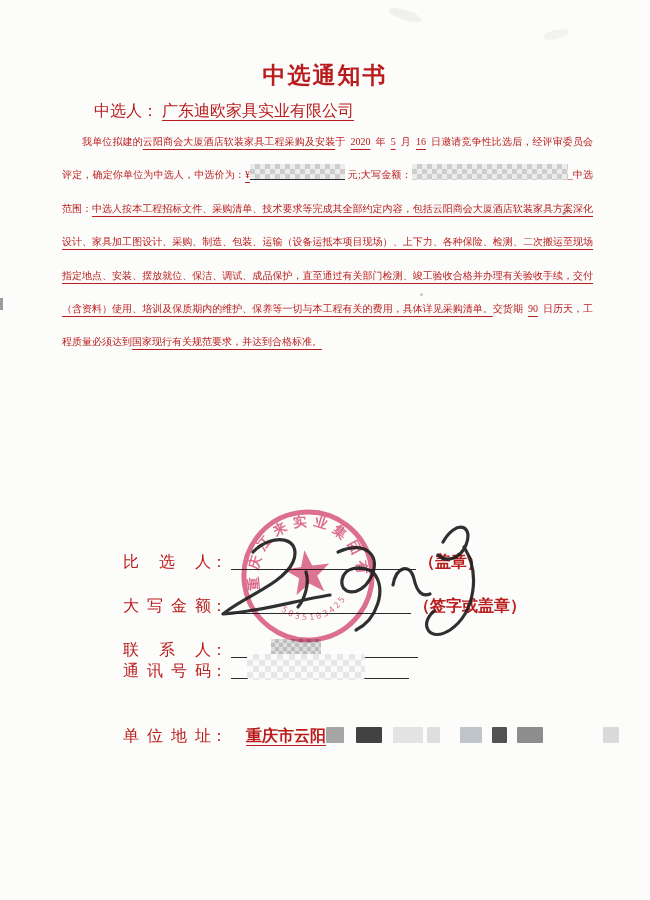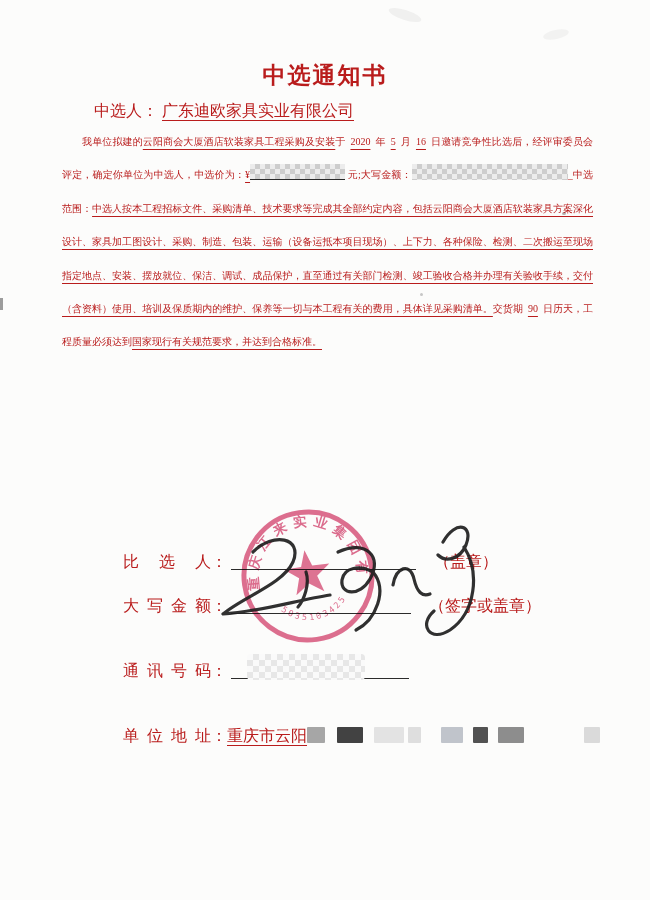--- a/index.html
+++ b/index.html
@@ -50,41 +50,41 @@
 
   
   .sig-row{position:absolute;left:123px;font-size:16px;height:20px;white-space:nowrap;z-index:1;}
   .r1{top:552px;} .r2{top:596px;} .r3{top:640px;} .r4{top:661px;} .r5{top:726px;} .r6{top:768px;}
   .lbl{display:inline-block;width:88px;text-align:justify;text-align-last:justify;}
   .field-line{
     display:inline-block;position:relative;height:17px;vertical-align:-3px;
     border-bottom:1.2px solid #2b2b2b;margin-left:4px;
   }
   .w185{width:185px;} .w180{width:180px;} .w187{width:187px;} .w178{width:178px;}
-  .suffix{margin-left:18px;}
+  .suffix{margin-left:3px;font-weight:bold;}
 
   .m-contact{
     position:absolute;left:40px;top:-1px;width:50px;height:15px;
     background-color:#dedede;
     background-image:
       linear-gradient(45deg,#bdbdbd 25%,transparent 25%,transparent 75%,#bdbdbd 75%),
       linear-gradient(45deg,#bdbdbd 25%,transparent 25%,transparent 75%,#bdbdbd 75%);
     background-size:8px 8px;background-position:0 0,4px 4px;
   }
   .m-phone{
     position:absolute;left:16px;top:-7px;width:118px;height:26px;border-radius:4px;
     background-color:#fafafa;
     background-image:
       linear-gradient(45deg,#e7e7e7 25%,transparent 25%,transparent 75%,#e7e7e7 75%),
       linear-gradient(45deg,#e7e7e7 25%,transparent 25%,transparent 75%,#e7e7e7 75%);
     background-size:12px 12px;background-position:0 0,6px 6px;
     z-index:2;
   }
 
-  .addr-value{margin-left:0;}
+  .addr-value{margin-left:19px;font-weight:bold;}
   .addr-blocks{display:inline-block;position:relative;width:300px;height:18px;vertical-align:-4px;}
   .ablock{position:absolute;top:0;height:16px;border-radius:1px;}
 
   .date-piece{margin:0 1px;}
 
   
   .stamp{position:absolute;left:238px;top:506px;z-index:2;mix-blend-mode:multiply;opacity:.92;}
   .autograph{position:absolute;left:198px;top:502px;z-index:3;}
 </style>
 </head>
@@ -107,20 +107,23 @@
   <div class="body-para"><span class="">我单位拟建的</span><span class="u ">云阳商会大厦酒店软装家具工程采购及安装</span><span class="">于</span><span class="u pad">2020</span><span class="">年</span><span class="u pad">5</span><span class="">月</span><span class="u pad">16</span><span class="">日邀请竞争性比选后，经评审委员会评定，确定你单位为中选人，中选价为：</span><span class="u ">¥</span><span class="mosaic m-money"></span><span class=""> 元;大写金额：</span><span class="mosaic m-amount"></span><span class="">_中选范围：</span><span class="u ">中选人按本工程招标文件、采购清单、技术要求等完成其全部约定内容，包括云阳商会大厦酒店软装家具方案深化设计、家具加工图设计、采购、制造、包装、运输（设备运抵本项目现场）、上下力、各种保险、检测、二次搬运至现场指定地点、安装、摆放就位、保洁、调试、成品保护，直至通过有关部门检测、竣工验收合格并办理有关验收手续，交付（含资料）使用、培训及保质期内的维护、保养等一切与本工程有关的费用，具体详见采购清单。</span><span class="">交货期</span><span class="u pad">90</span><span class="">日历天，工程质量必须达到</span><span class="u ">国家现行有关规范要求，并达到合格标准。</span></div>
 
   <div class="sig-row r1">
     <span class="lbl">比 选 人</span><span>：</span><span class="field-line w185"></span><span class="suffix">（盖章）</span>
   </div>
 
   <div class="sig-row r2">
     <span class="lbl">大写金额</span><span>：</span><span class="field-line w180"></span><span class="suffix">（签字或盖章）</span>
   </div>
 
+  <div class="sig-row r3">
+    <span class="lbl">联 系 人</span><span>：</span><span class="field-line w187"><span class="m-contact"></span></span>
+  </div>
 
   <div class="sig-row r4">
     <span class="lbl">通 讯 号 码</span><span>：</span><span class="field-line w178"><span class="m-phone"></span></span>
   </div>
 
   <div class="sig-row r5">
     <span class="lbl">单 位 地 址</span><span>：</span><span class="u addr-value">重庆市云阳</span><span class="addr-blocks"><span class="ablock" style="left: 0px; width: 18px; background: rgb(166, 166, 166);"></span><span class="ablock" style="left: 30px; width: 26px; background: rgb(66, 66, 66);"></span><span class="ablock" style="left: 67px; width: 30px; background: rgb(227, 227, 227);"></span><span class="ablock" style="left: 101px; width: 13px; background: rgb(222, 222, 222);"></span><span class="ablock" style="left: 134px; width: 22px; background: rgb(192, 196, 203);"></span><span class="ablock" style="left: 166px; width: 15px; background: rgb(82, 82, 82);"></span><span class="ablock" style="left: 191px; width: 26px; background: rgb(141, 141, 141);"></span><span class="ablock" style="left: 277px; width: 16px; background: rgb(218, 218, 218);"></span></span>
   </div>
 
 

